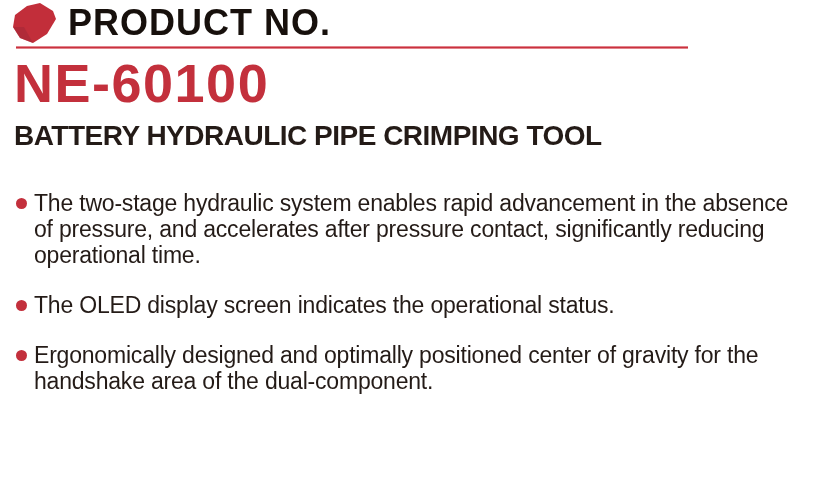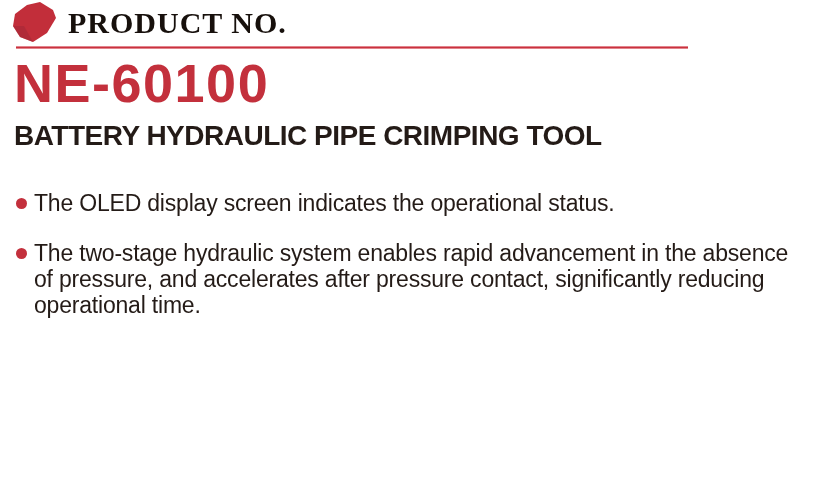--- a/index.html
+++ b/index.html
@@ -8,23 +8,23 @@
 
   .page { position: relative; width: 830px; height: 484px; background: #ffffff; }
 
   
   .hdr {
     position: absolute; top: 2px; left: 12px;
     display: flex; align-items: center; gap: 10px;
   }
   .gem { width: 46px; height: 41px; display: inline-block; flex: none; }
   .hdr-title {
-    font-family: Liberation Serif, serif;
+    font-family: Liberation Sans, sans-serif;
     font-weight: 700;
-    font-size: 30px;
+    font-size: 36px;
     letter-spacing: 1px;
     color: #17100c;
     white-space: nowrap;
   }
 
   
   .rule {
     position: absolute; top: 46px; left: 16px;
     width: 672px; height: 3px;
     background: #c9323e;
@@ -100,21 +100,25 @@
 
   <div class="rule"></div>
 
   <h1 class="model">NE-60100</h1>
 
   <h2 class="pname">BATTERY HYDRAULIC PIPE CRIMPING TOOL</h2>
 
   <ul class="features">
     <li>
       <span class="dot"></span>
+      <span class="ft w-f2">The two-stage hydraulic system enables rapid advancement in the absence of pressure, and accelerates after pressure contact, significantly reducing operational time.</span>
+    </li>
+    <li>
+      <span class="dot"></span>
       <span class="ft w-f1">The OLED display screen indicates the operational status.</span>
     </li>
     <li>
       <span class="dot"></span>
-      <span class="ft w-f2">The two-stage hydraulic system enables rapid advancement in the absence of pressure, and accelerates after pressure contact, significantly reducing operational time.</span>
+      <span class="ft w-f4">Ergonomically designed and optimally positioned center of gravity for the handshake area of the dual-component.</span>
     </li>
   </ul>
 
 </div>
 
 </body></html>

